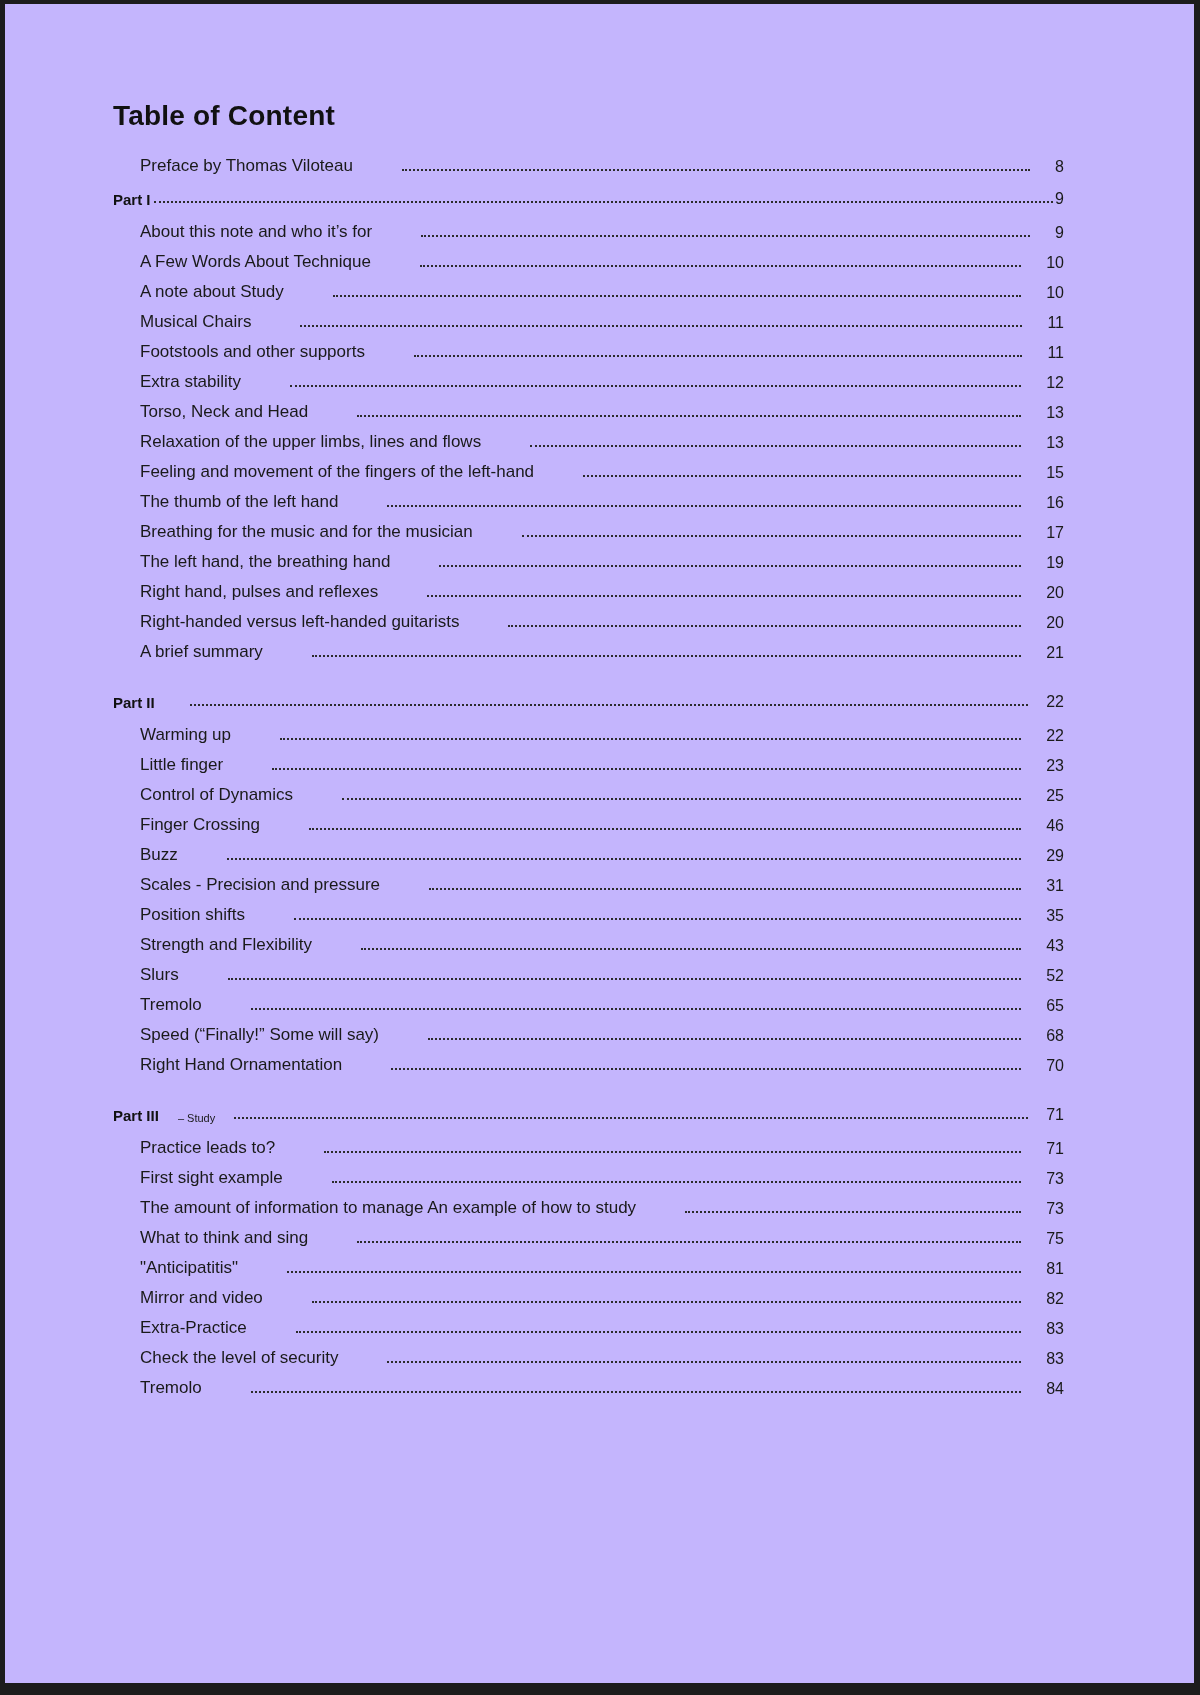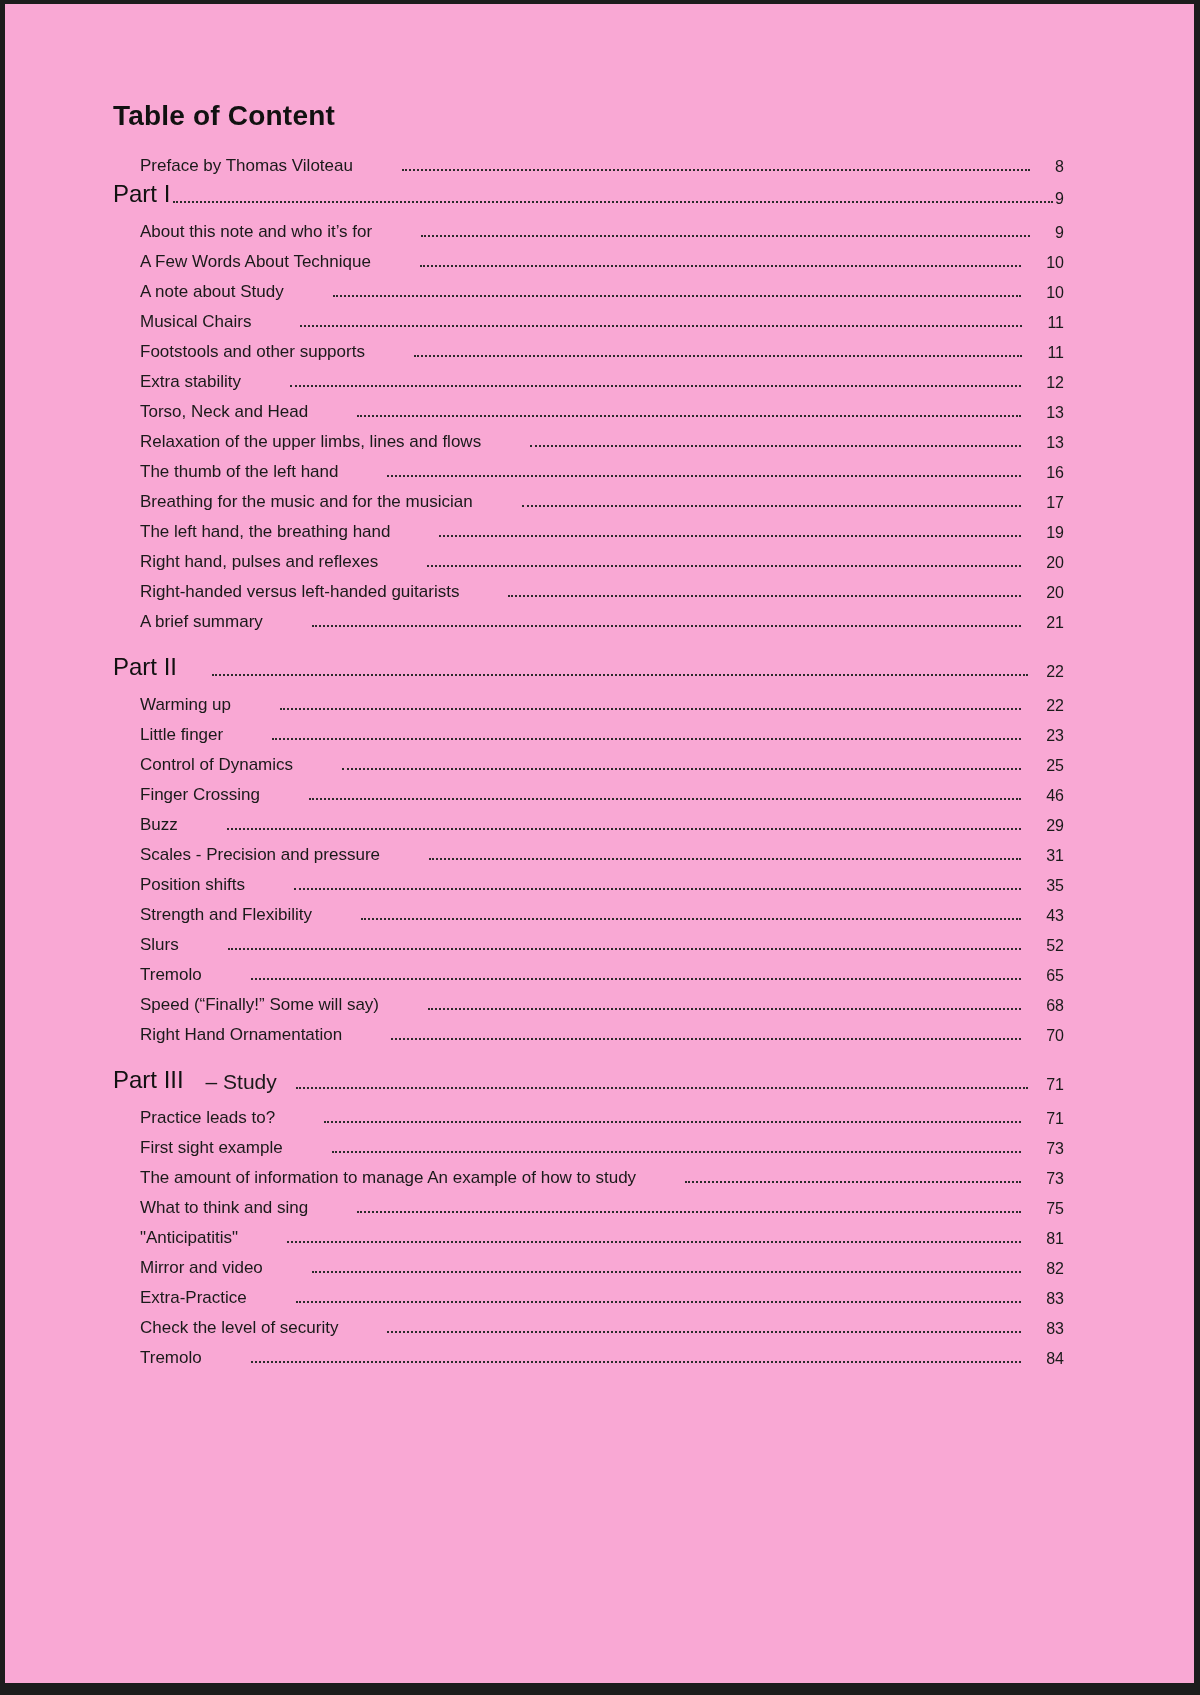--- a/index.html
+++ b/index.html
@@ -5,21 +5,21 @@
   * { margin: 0; padding: 0; box-sizing: border-box; }
   html, body { background: #ffffff; }
   body {
     font-family: "Liberation Sans", sans-serif;
     color: #1a1a1a;
     width: 1200px;
   }
   .page-frame {
     width: 1200px;
     min-height: 1695px;
-    background: #f9a8d4;
+    background: #c4b5fd;
     border-style: solid;
     border-color: #1c1c1c;
     border-width: 4px 6px 12px 5px;
   }
   .page-content {
     padding: 96px 130px 40px 108px;
   }
   .page-title {
     font-size: 28px;
     font-weight: 700;
@@ -37,26 +37,26 @@
   .row.item { padding-left: 27px; gap: 23px; }
   .row.part { height: 32px; }
   .row.gap { margin-top: 17px; gap: 16px; }
   .row.part { margin-bottom: 4px; }
   .label-main {
     font-size: 17px;
     white-space: nowrap;
     color: #1a1a1a;
   }
   .row.part .label-main {
-    font-weight: 400;
-    font-size: 24px;
+    font-weight: 700;
+    font-size: 15px;
     color: #111111;
   }
   .label-suffix {
-    font-size: 21px;
+    font-size: 11px;
     font-weight: 400;
     white-space: pre;
     color: #1a1a1a;
   }
   .dot-leader {
     flex: 1 1 auto;
     border-bottom: 2px dotted #2b2b2b;
     margin: 0 2px 5px 3px;
     min-width: 10px;
   }
@@ -136,20 +136,26 @@
     <span class="pagenum">13</span>
   </div>
 
   <div class="row item">
     <span class="label-main">Relaxation of the upper limbs, lines and flows</span>
           <span class="label-suffix"></span>
     <span class="dot-leader"></span>
     <span class="pagenum">13</span>
   </div>
 
+  <div class="row item">
+    <span class="label-main">Feeling and movement of the fingers of the left-hand</span>
+          <span class="label-suffix"></span>
+    <span class="dot-leader"></span>
+    <span class="pagenum">15</span>
+  </div>
 
   <div class="row item">
     <span class="label-main">The thumb of the left hand</span>
           <span class="label-suffix"></span>
     <span class="dot-leader"></span>
     <span class="pagenum">16</span>
   </div>
 
   <div class="row item">
     <span class="label-main">Breathing for the music and for the musician</span>

